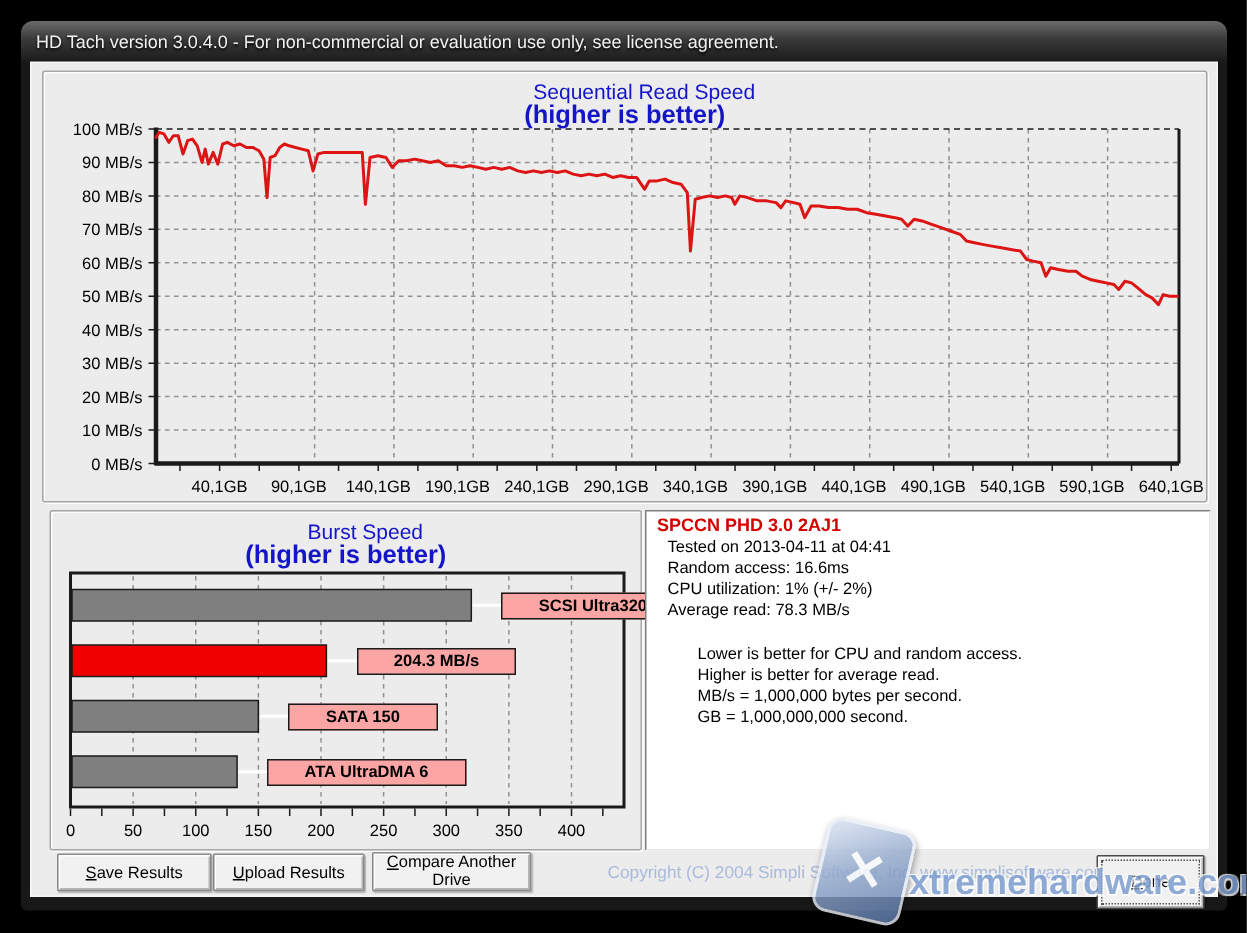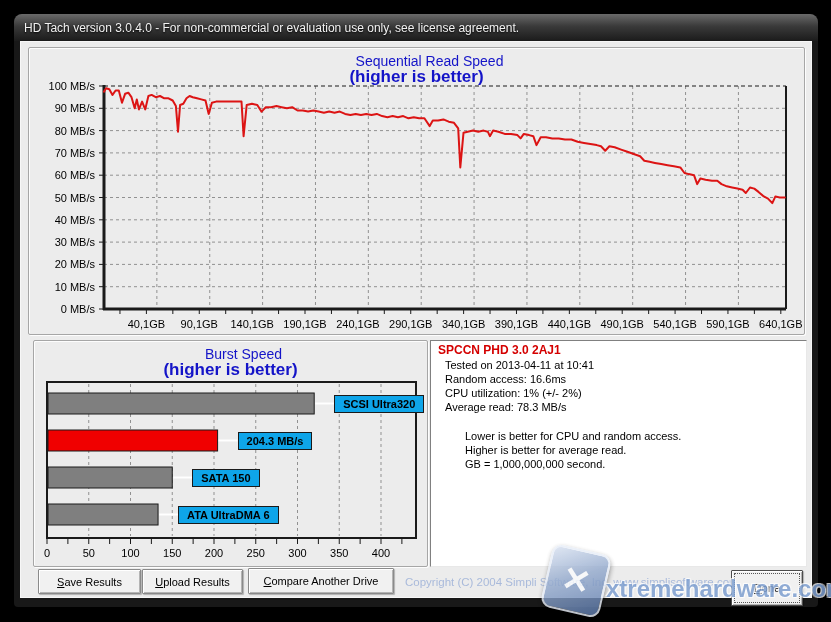--- a/index.html
+++ b/index.html
@@ -25,23 +25,23 @@
   svg{position:absolute;left:0;top:0;}
   svg text{font-family:"Liberation Sans",sans-serif;font-size:11px;fill:#000;}
   .grid{stroke:#919191;stroke-width:1;stroke-dasharray:3 3;fill:none;}
   .topline{stroke:#1a1a1a;stroke-width:1;stroke-dasharray:4 3;}
   .tick{stroke:#1a1a1a;stroke-width:1;}
   .axis2{stroke:#1a1a1a;stroke-width:3;}
   .axis15{stroke:#1a1a1a;stroke-width:2;}
   .dataline{fill:none;stroke-width:2;stroke-linejoin:round;stroke-linecap:round;}
   .plotborder{fill:none;stroke:#1a1a1a;stroke-width:2;}
   .connector{stroke:#ffffff;stroke-width:2;}
-  .bar-label{position:absolute;background:#0ea5e9;border:1px solid #1a1a1a;
+  .bar-label{position:absolute;background:#fca5a5;border:1px solid #1a1a1a;
              font-size:11px;font-weight:bold;line-height:14px;height:14px;
-             padding:1px 8px;white-space:nowrap;}
+             padding:1px 24px;white-space:nowrap;}
   
   .info-panel{position:absolute;background:#ffffff;border:1px solid #808080;
               border-right-color:#e8e8e8;border-bottom-color:#e8e8e8;
               font-size:11px;color:#000;overflow:hidden;}
   .drive-name{margin:2px 0 1px 7px;font-size:12px;font-weight:bold;color:#d40000;}
   .stat-line{margin-left:14px;line-height:14px;}
   .notes{margin-top:15px;margin-left:5px;}
   .note-line{line-height:14px;margin-left:29px;}
   
   .btn{position:absolute;background:#f1f1f1;border:1px solid #8a8a8a;border-radius:1px;
@@ -221,38 +221,39 @@
         <div class="chart-title">Burst Speed</div>
         <div class="chart-sub">(higher is better)</div>
       <div class="bar-label" style="left: 300.2px; top: 54px;">SCSI Ultra320</div>
           <div class="bar-label" style="left: 203.59px; top: 91px;">204.3 MB/s</div>
           <div class="bar-label" style="left: 158.25px; top: 128px;">SATA 150</div>
           <div class="bar-label" style="left: 144.055px; top: 165px;">ATA UltraDMA 6</div>
         </div>
 
       <div class="info-panel" style="left:410px;top:299px;width:375px;height:225px;">
         <div class="drive-name">SPCCN PHD 3.0 2AJ1</div>
-        <div class="stat-line">Tested on 2013-04-11 at 10:41</div>
+        <div class="stat-line">Tested on 2013-04-11 at 04:41</div>
         <div class="stat-line">Random access: 16.6ms</div>
         <div class="stat-line">CPU utilization: 1% (+/- 2%)</div>
         <div class="stat-line">Average read: 78.3 MB/s</div>
         <div class="notes">
           <div class="note-line">Lower is better for CPU and random access.</div>
           <div class="note-line">Higher is better for average read.</div>
+          <div class="note-line">MB/s = 1,000,000 bytes per second.</div>
           <div class="note-line">GB = 1,000,000,000 second.</div>
         </div>
       </div>
 
       <button class="btn" style="left:18px;top:528px;width:103px;height:25px;">
         <span class="btn-label">Save Results</span>
       </button>
       <button class="btn" style="left:122px;top:528px;width:101px;height:25px;">
         <span class="btn-label">Upload Results</span>
       </button>
-      <button class="btn" style="left:228px;top:527px;width:146px;height:26px;">
+      <button class="btn" style="left:228px;top:527px;width:106px;height:26px;">
         <span class="btn-label">Compare Another Drive</span>
       </button>
 
       <div class="copyright" style="left:385px;top:535px;">Copyright (C) 2004 Simpli Software, Inc. www.simplisoftware.com</div>
 
       <button class="btn btn-default" style="left:711px;top:529px;width:72px;height:36px;">
         <span class="btn-label">Done</span>
       </button>
 
     </div>

